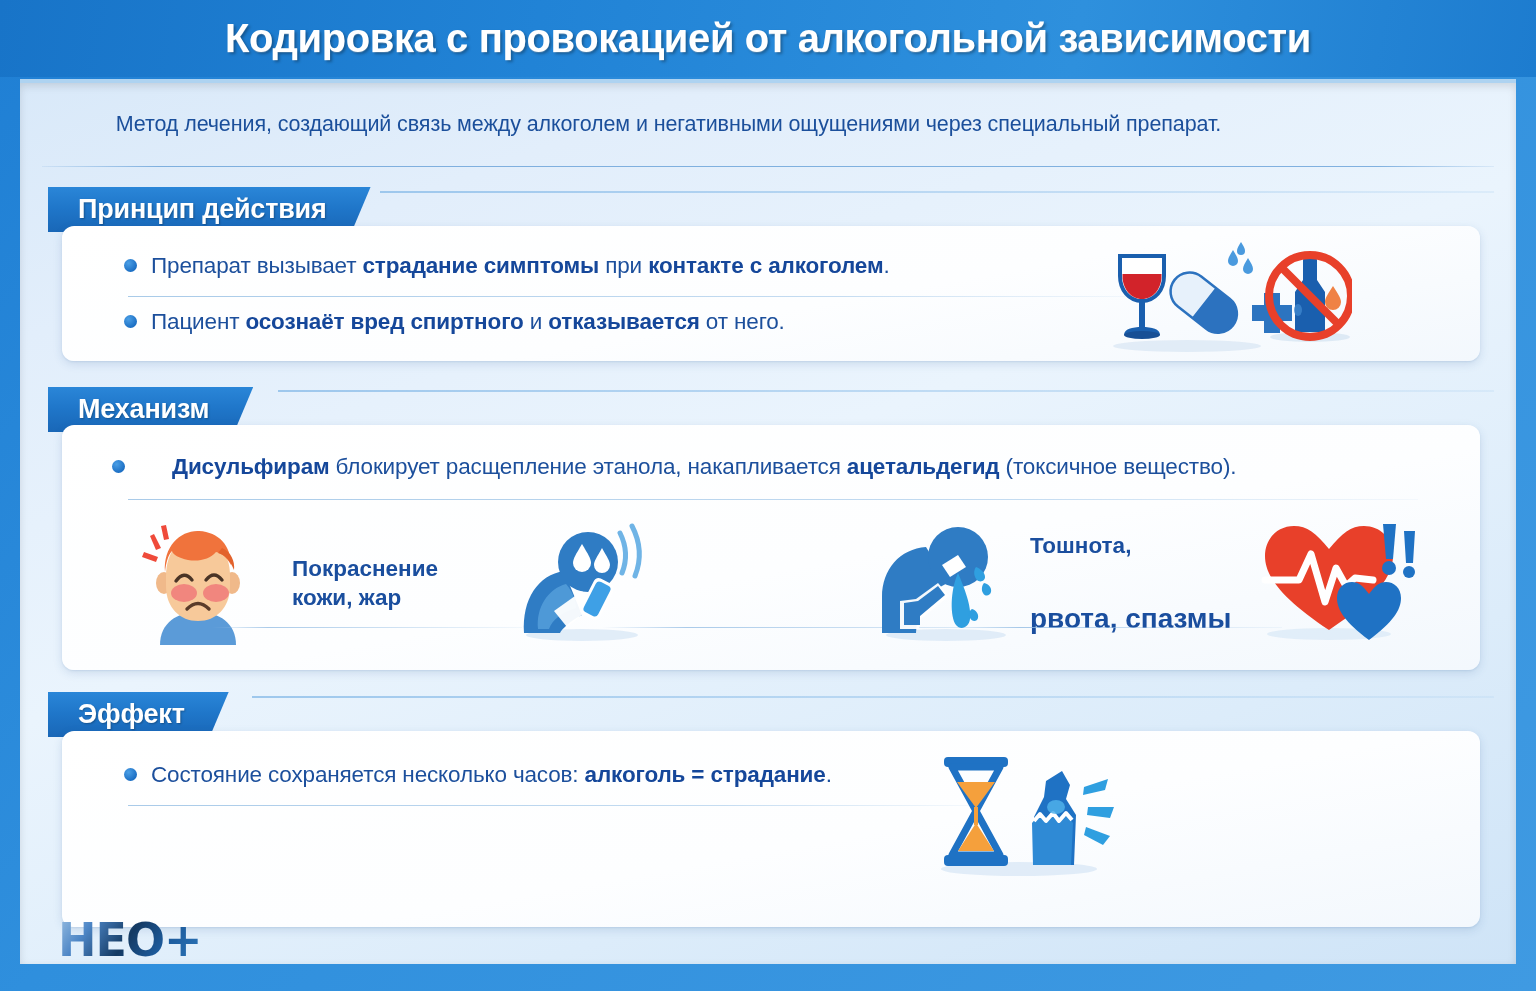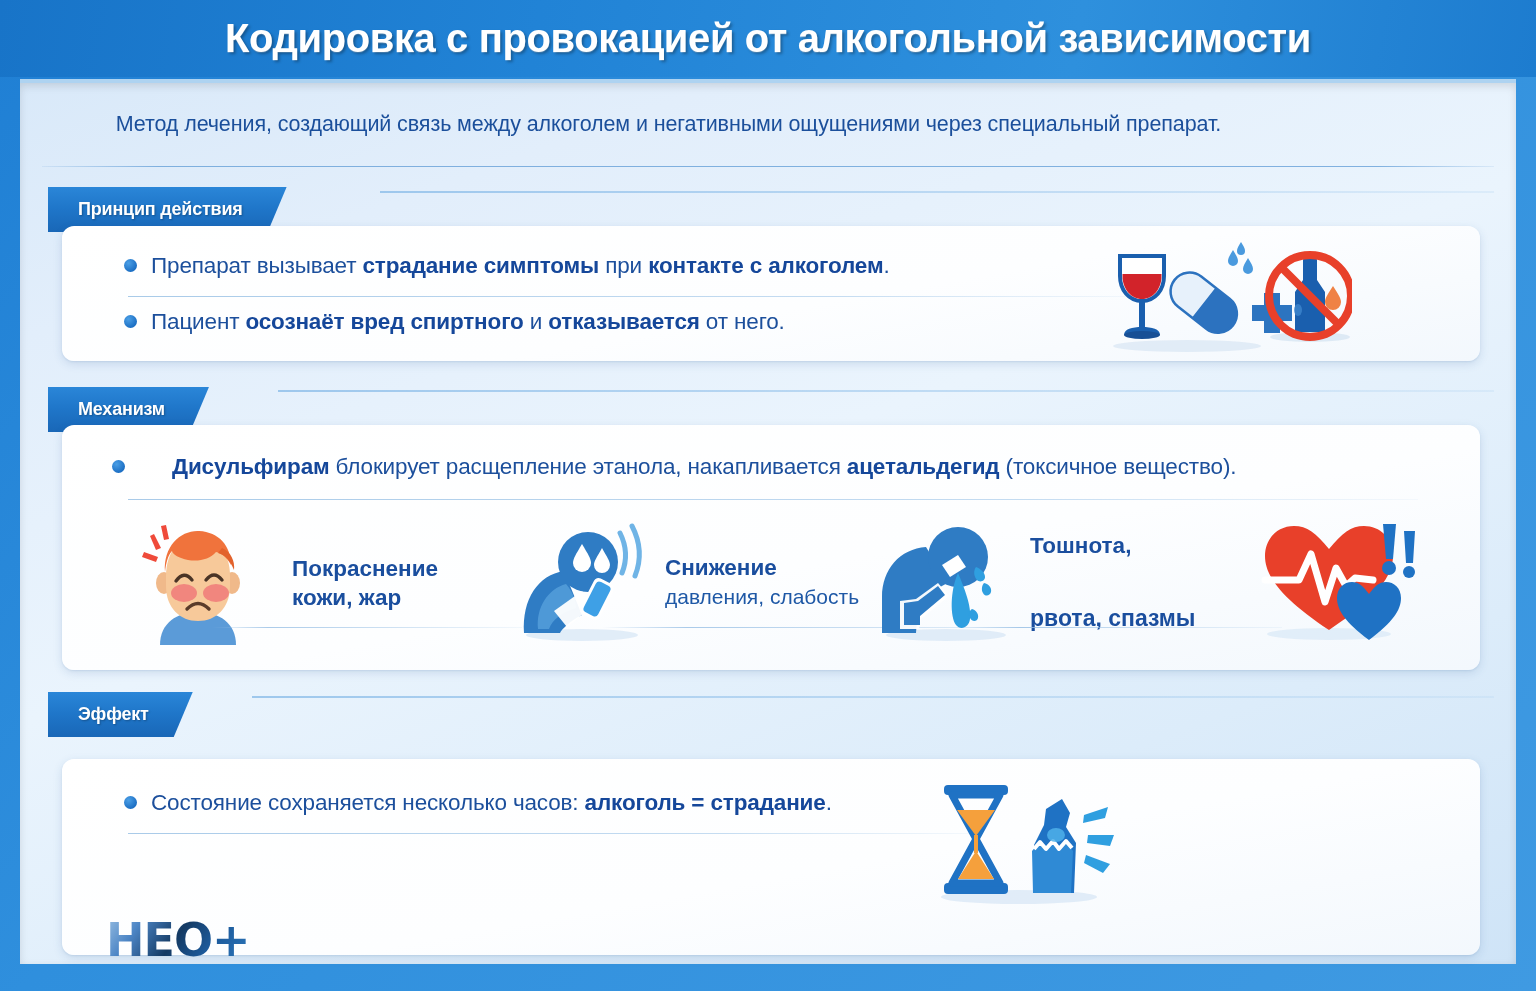--- a/index.html
+++ b/index.html
@@ -82,21 +82,21 @@
     height: 45px;
     padding: 0 44px 0 30px;
     display: flex;
     align-items: center;
     background: linear-gradient(180deg, #2a86d8 0%, #1f76c9 48%, #1967b7 100%);
     clip-path: polygon(0 0, 100% 0, calc(100% - 19px) 100%, 0 100%);
     box-shadow: 0 2px 4px rgba(20,70,130,0.30);
   }
   .tab-label {
     color: #ffffff;
-    font-size: 18px;
+    font-size: 27px;
     font-weight: bold;
     letter-spacing: -0.2px;
     text-shadow: 1px 1px 2px rgba(0,0,0,0.28);
     white-space: nowrap;
     text-align: right;
   }
   .tab-rule {
     position: absolute;
     height: 2px;
     background: linear-gradient(to right, rgba(150,195,235,0.9), rgba(175,210,240,0.25));
@@ -175,21 +175,20 @@
   }
   .logo-text {
     font-size: 46px;
     font-weight: bold;
     letter-spacing: -1px;
     background: linear-gradient(125deg, #9fc3e4 0%, #4d86c6 22%, #143a63 48%, #1d5b9c 70%, #2e79bd 100%);
     -webkit-background-clip: text;
     background-clip: text;
     color: transparent;
     font-family: "DejaVu Sans", sans-serif;
-    margin-left: 48px;
   }
 </style>
 </head>
 <body>
 
 <div class="poster">
 
   <div class="title-bar">
     <div class="title-text">Кодировка с провокацией от алкогольной зависимости</div>
   </div>
@@ -324,24 +323,20 @@
 
           <path d="M34 90 l28 -20 l12 14 l-27 22 z" fill="#ffffff" opacity="0.95"></path>
           <rect x="66" y="58" width="22" height="40" rx="5" transform="rotate(27 77 78)" fill="#ffffff"></rect>
           <rect x="69" y="61" width="16" height="34" rx="4" transform="rotate(27 77 78)" fill="#3ea0e6"></rect>
 
           <g stroke="#6fb4e6" stroke-width="5" fill="none" stroke-linecap="round">
             <path d="M100 12 q10 20 2 40"></path>
             <path d="M112 5 q13 25 3 50"></path>
           </g>
         </svg>
-        <div class="symptom-txt">
-          <div class="sym-line1">Снижение</div>
-          <div class="sym-line2">давления, слабость</div>
-        </div>
       </div>
       <div class="sym-underline" style="left:540px; top:202px; width:470px;"></div>
 
       <div class="symptom" style="left:818px; top:96px;">
         <svg class="symptom-ico" width="140" height="122" viewBox="0 0 140 122">
           <ellipse cx="66" cy="114" rx="60" ry="6" fill="#d5e6f5" opacity="0.7"></ellipse>
 
           <path d="M2 112 v-36 c0 -28 18 -48 44 -50 l22 36 c-18 8 -30 22 -32 50 z" fill="#2f7cc4"></path>
 
           <circle cx="78" cy="36" r="30" fill="#2f7cc4"></circle>
@@ -353,21 +348,21 @@
 
           <g fill="#2f9fe0">
             <path d="M78 52 c6 14 14 34 12 46 c-1 8 -9 12 -14 6 c-6 -8 -6 -34 2 -52 z"></path>
             <path d="M96 46 c5 2 9 6 9 10 c0 4 -5 6 -8 3 c-3 -3 -4 -9 -1 -13 z"></path>
             <path d="M104 62 c5 1 8 5 7 9 c-1 4 -6 5 -8 1 c-2 -3 -1 -8 1 -10 z"></path>
             <path d="M92 88 c4 1 7 5 6 9 c-1 4 -6 4 -8 0 c-2 -3 -1 -7 2 -9 z"></path>
           </g>
         </svg>
         <div class="symptom-txt">
           <div class="sym-line1">Тошнота,</div>
-          <div class="sym-line2" style="font-weight:bold; color:#1a4e9e; font-size:23px;margin-top:44px;">рвота, спазмы</div>
+          <div class="sym-line2" style="font-weight:bold; color:#1a4e9e; font-size:28px;margin-top:44px;">рвота, спазмы</div>
         </div>
       </div>
       <div class="sym-underline" style="left:900px; top:202px; width:320px;"></div>
 
       <div class="symptom" style="left:1195px; top:93px;">
         <svg class="symptom-ico" width="160" height="125" viewBox="0 0 160 125">
           <ellipse cx="72" cy="116" rx="62" ry="6" fill="#d9e8f6" opacity="0.7"></ellipse>
 
           <path d="M72 112 C24 80 8 58 8 38 C8 20 21 8 37 8 c13 0 22 7 35 23 c13 -16 22 -23 35 -23 c16 0 29 12 29 30 c0 20 -16 42 -64 74 z" fill="#e8402a"></path>
 
@@ -383,21 +378,21 @@
           </g>
         </svg>
       </div>
     </div>
 
     <div class="tab" style="left:28px; top:609px;">
       <span class="tab-label">Эффект</span>
     </div>
     <div class="tab-rule" style="left:232px; top:613px; width:1242px;"></div>
 
-    <div class="card" style="left:42px; top:676px; width:1418px; height:196px;">
+    <div class="card" style="left:42px; top:648px; width:1418px; height:196px;">
 
       <div class="bullet-row" style="left:62px; top:28px; width:860px;">
         <span class="dot"></span>
         <span class="btext">Состояние сохраняется несколько часов: <b>алкоголь = страдание</b>.</span>
       </div>
 
       <div class="divider" style="left:66px; top:74px; width:850px;"></div>
 
 
       <svg style="position:absolute; left:862px; top:20px;" width="200" height="130" viewBox="0 0 200 130">

